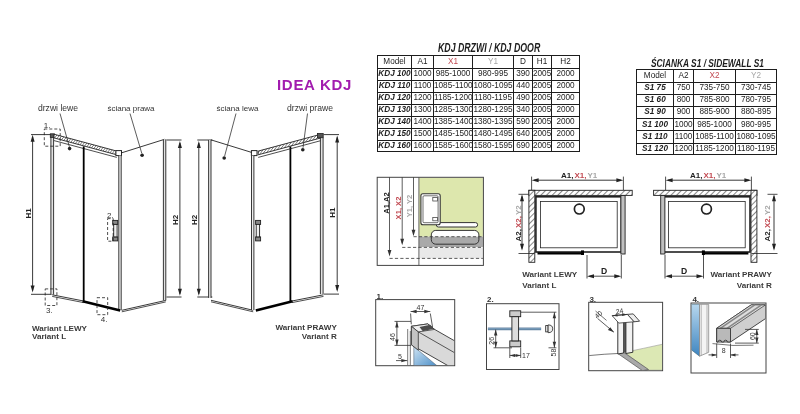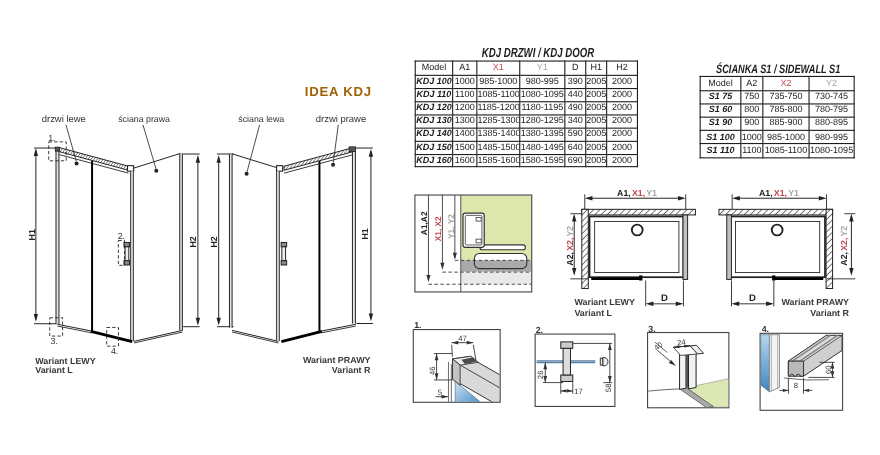--- a/index.html
+++ b/index.html
@@ -509,21 +509,21 @@
     <line x1="756.8" y1="329.4" x2="756.8" y2="343.1"></line>
     <line x1="745" y1="329.4" x2="758.8" y2="329.4"></line>
     <line x1="735" y1="343.1" x2="758.8" y2="343.1"></line>
   </g>
   <path d="M756.8,329.4 L758.5,335 L755.1,335 Z" fill="#333"></path>
   <path d="M756.8,343.1 L758.5,337.5 L755.1,337.5 Z" fill="#333"></path>
   <text x="-336.2" y="755.4" transform="rotate(-90)" font-size="7" fill="#333" text-anchor="middle">60</text>
 </g>
 </svg>
 
-<div style="position:absolute;left:277px;top:76px;font-size:12px;font-weight:bold;color:#a16207;letter-spacing:0.7px;">IDEA KDJ</div>
+<div style="position:absolute;left:277px;top:76px;font-size:15px;font-weight:bold;color:#a21caf;letter-spacing:0.7px;">IDEA KDJ</div>
 
 <div class="ttl" style="left:438px;top:41px;font-size:12px;transform:scaleX(0.73);transform-origin:0 0;">KDJ DRZWI / KDJ DOOR</div>
 
 <table class="tbl" style="left:377px;top:55px;width:202px;">
   <colgroup>
         <col style="width:34px">
         <col style="width:22px">
         <col style="width:39px">
         <col style="width:41px">
         <col style="width:19px">
@@ -645,16 +645,22 @@
           <td>1000</td>
           <td>985-1000</td>
           <td>980-995</td>
         </tr>
   <tr style="height:12.2px">
           <td class="m">S1 110</td>
           <td>1100</td>
           <td>1085-1100</td>
           <td>1080-1095</td>
         </tr>
+  <tr style="height:11.2px">
+          <td class="m">S1 120</td>
+          <td>1200</td>
+          <td>1185-1200</td>
+          <td>1180-1195</td>
+        </tr>
 </tbody>
     </table>
 
 </div>
 
 </body></html>

